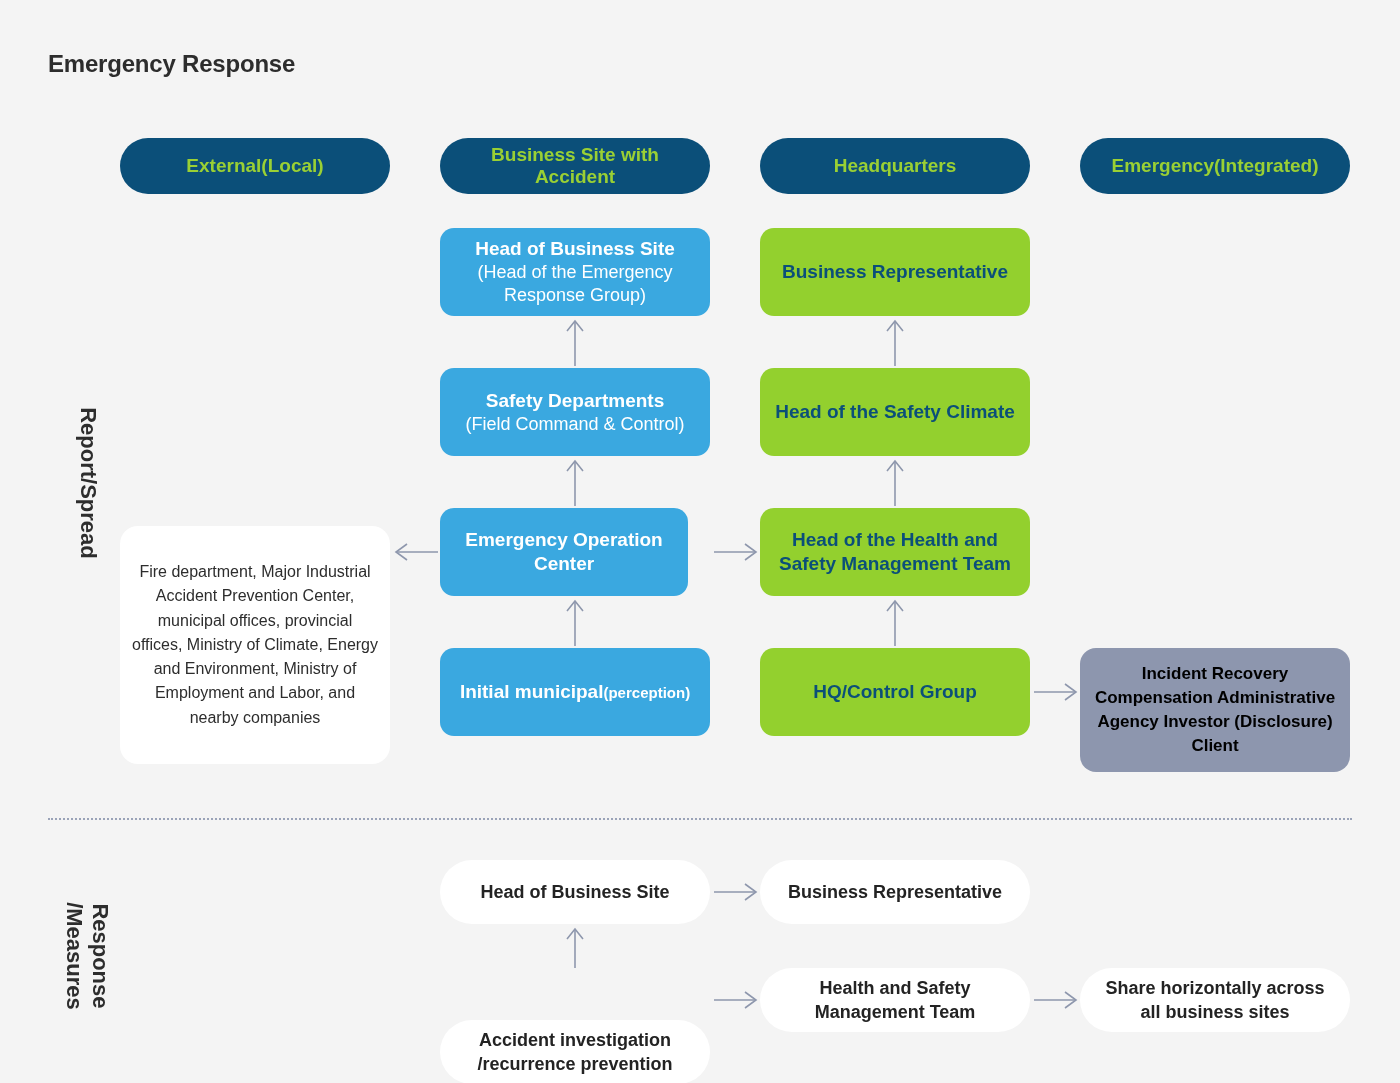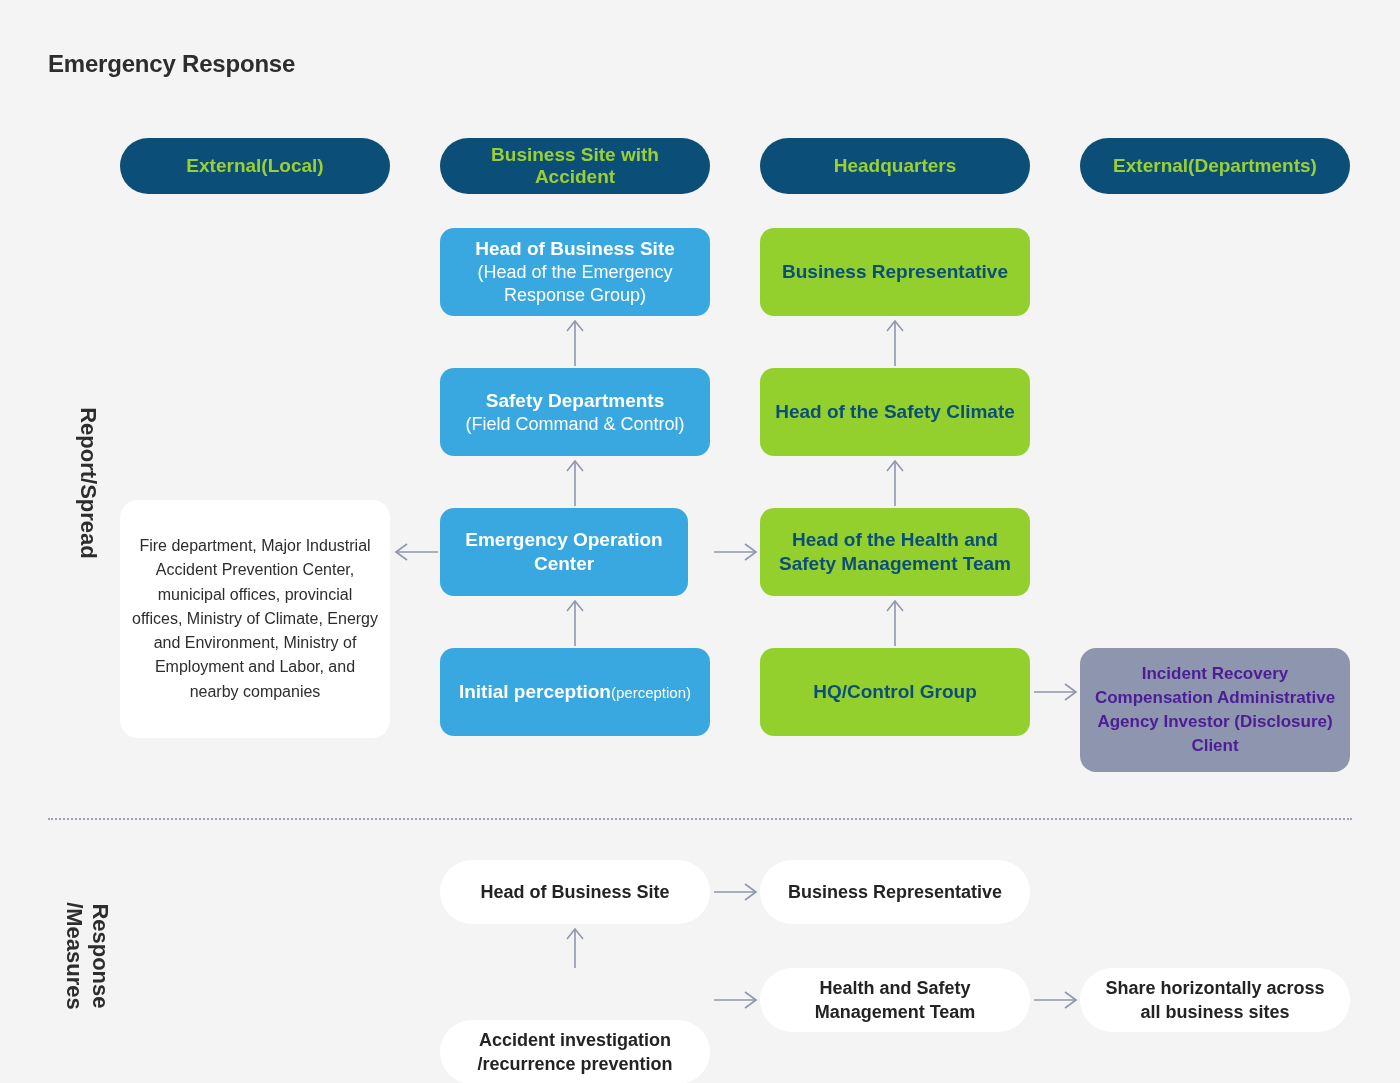--- a/index.html
+++ b/index.html
@@ -66,42 +66,42 @@
     justify-content: center;
     text-align: center;
     padding: 6px 12px;
     line-height: 1.26;
   }
   .node .main-line { font-size: 19px; font-weight: bold; }
   .node .sub-line  { font-size: 18px; font-weight: normal; }
 
   .node.blue  { background: #3aa8e0; color: #ffffff; }
   .node.green { background: #93d02e; color: #0b4f79; }
-  .node.gray  { background: #8d96ae; color: #4c1d95; border-radius: 16px; }
+  .node.gray  { background: #8d96ae; color: #000000; border-radius: 16px; }
   .node.gray .main-line { font-size: 17px; font-weight: bold; line-height: 1.42; }
 
   .node.white-card {
     background: #ffffff;
     color: #2d2d2d;
     border-radius: 18px;
     line-height: 1.52;
   }
   .node.white-card .main-line { font-size: 16px; font-weight: normal; }
 
   
   .node.white-pill {
     background: #ffffff;
     color: #232323;
     border-radius: 34px;
   }
   .node.white-pill .main-line { font-size: 18px; font-weight: bold; line-height: 1.34; }
 
   
   .inline-row { display: inline; }
-  .suffix-small { font-size: 15px; font-weight: normal; }
+  .suffix-small { font-size: 15px; font-weight: bold; }
 
   
   .arrow { position: absolute; overflow: visible; }
   .arrow line, .arrow polyline {
     stroke: #8e97ad;
     stroke-width: 1.6px;
     fill: none;
   }
   .arrow polyline { stroke-width: 1.6px; }
 
@@ -124,43 +124,43 @@
   <div class="abs side-label" style="left:8px; top:470px; width:160px;">Report/Spread</div>
 
   <div class="abs side-label" style="left:12px; top:930px; width:150px;">Response<br>/Measures</div>
 
   <div class="abs col-pill" style="left:120px; top:138px; width:270px;">External(Local)</div>
 
   <div class="abs col-pill" style="left:440px; top:138px; width:270px;">Business Site with Accident</div>
 
   <div class="abs col-pill" style="left:760px; top:138px; width:270px;">Headquarters</div>
 
-  <div class="abs col-pill" style="left:1080px; top:138px; width:270px;">External(Departments)</div>
-
-  <div class="abs node white-card" style="left:120px; top:500px; width:270px; height:238px;">
+  <div class="abs col-pill" style="left:1080px; top:138px; width:270px;">Emergency(Integrated)</div>
+
+  <div class="abs node white-card" style="left:120px; top:526px; width:270px; height:238px;">
     <div class="main-line">Fire department, Major Industrial Accident Prevention Center, municipal offices, provincial offices, Ministry of Climate, Energy and Environment, Ministry of Employment and Labor, and nearby companies</div>
   </div>
 
   <div class="abs node blue" style="left:440px; top:228px; width:270px; height:88px;">
     <div class="main-line">Head of Business Site</div>
     <div class="sub-line">(Head of the Emergency Response Group)</div>
   </div>
 
   <div class="abs node blue" style="left:440px; top:368px; width:270px; height:88px;text-align:right;">
     <div class="main-line">Safety Departments</div>
     <div class="sub-line">(Field Command &amp; Control)</div>
   </div>
 
   <div class="abs node blue" style="left:440px; top:508px; width:248px; height:88px;">
     <div class="main-line">Emergency Operation Center</div>
   </div>
 
   <div class="abs node blue" style="left:440px; top:648px; width:270px; height:88px;">
     <div class="inline-row">
-      <span class="main-line">Initial perception</span><span class="suffix-small">(perception)</span>
+      <span class="main-line">Initial municipal</span><span class="suffix-small">(perception)</span>
     </div>
   </div>
 
   <div class="abs node green" style="left:760px; top:228px; width:270px; height:88px;">
     <div class="main-line">Business Representative</div>
   </div>
 
   <div class="abs node green" style="left:760px; top:368px; width:270px; height:88px;">
     <div class="main-line">Head of the Safety Climate</div>
   </div>

